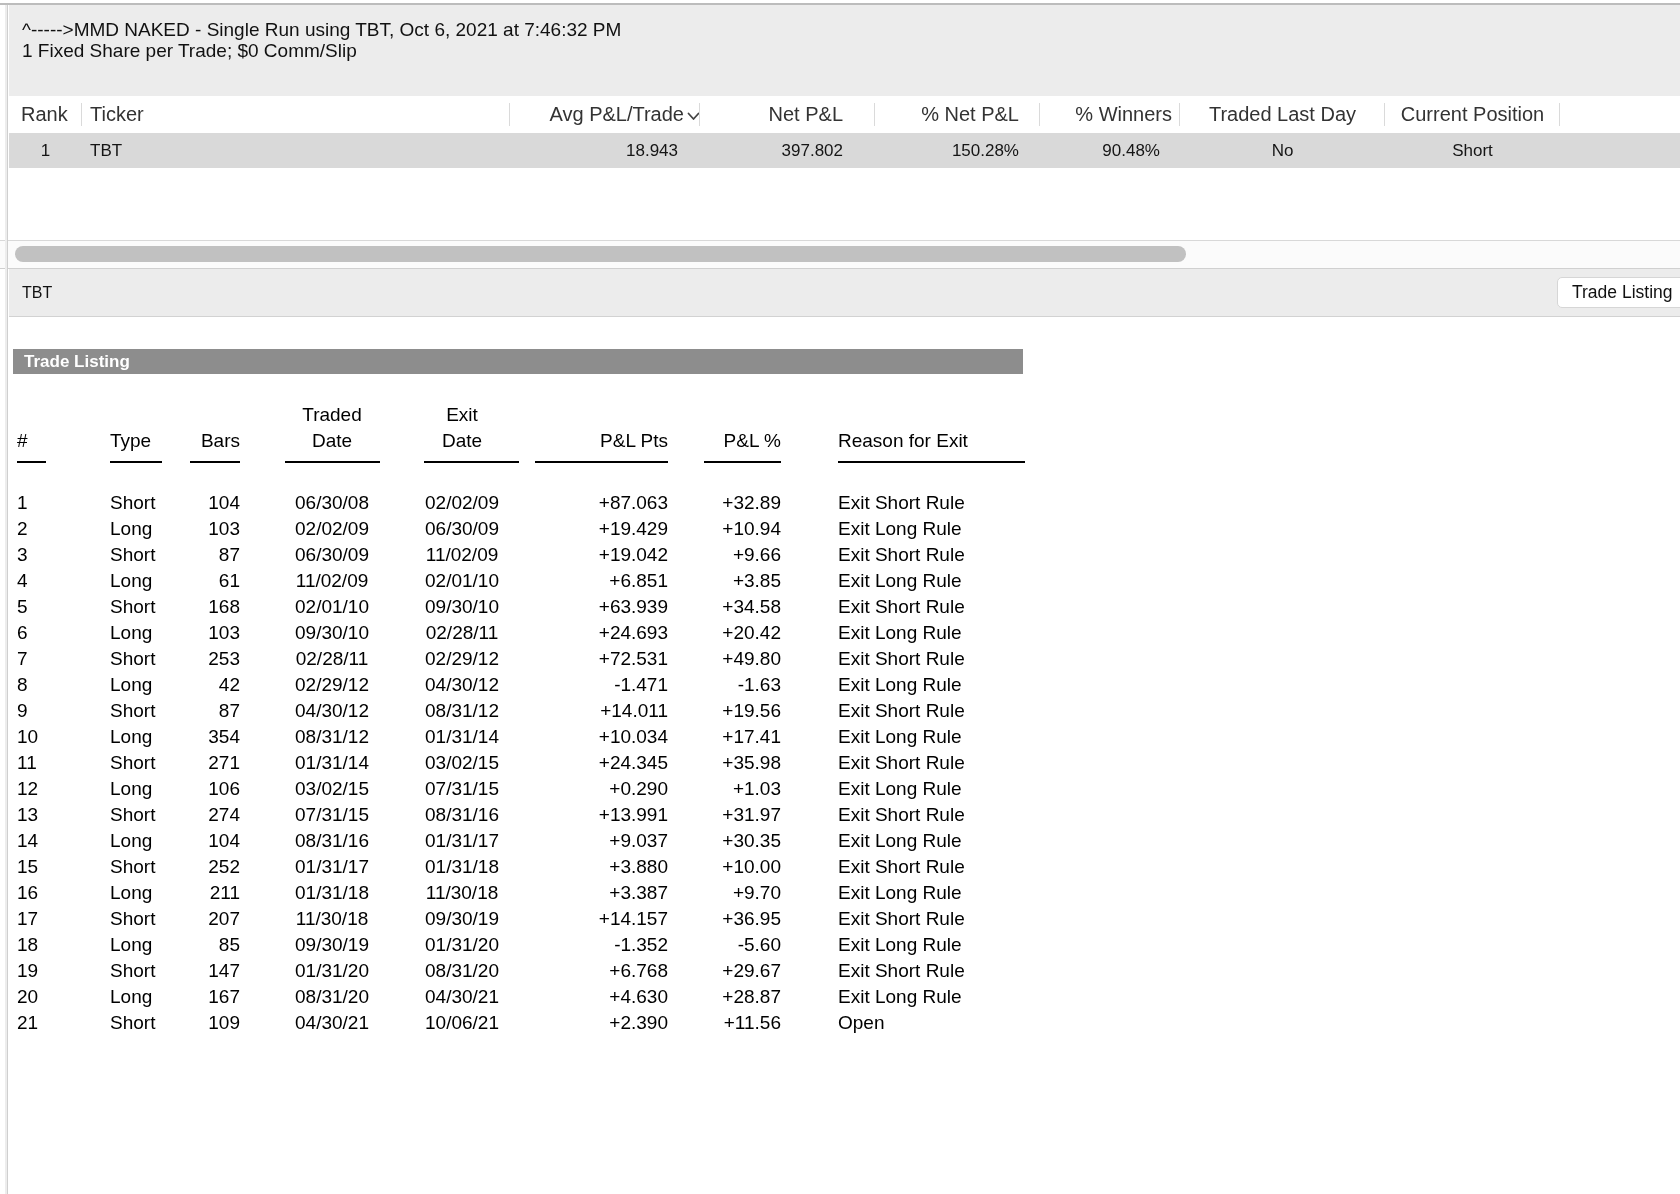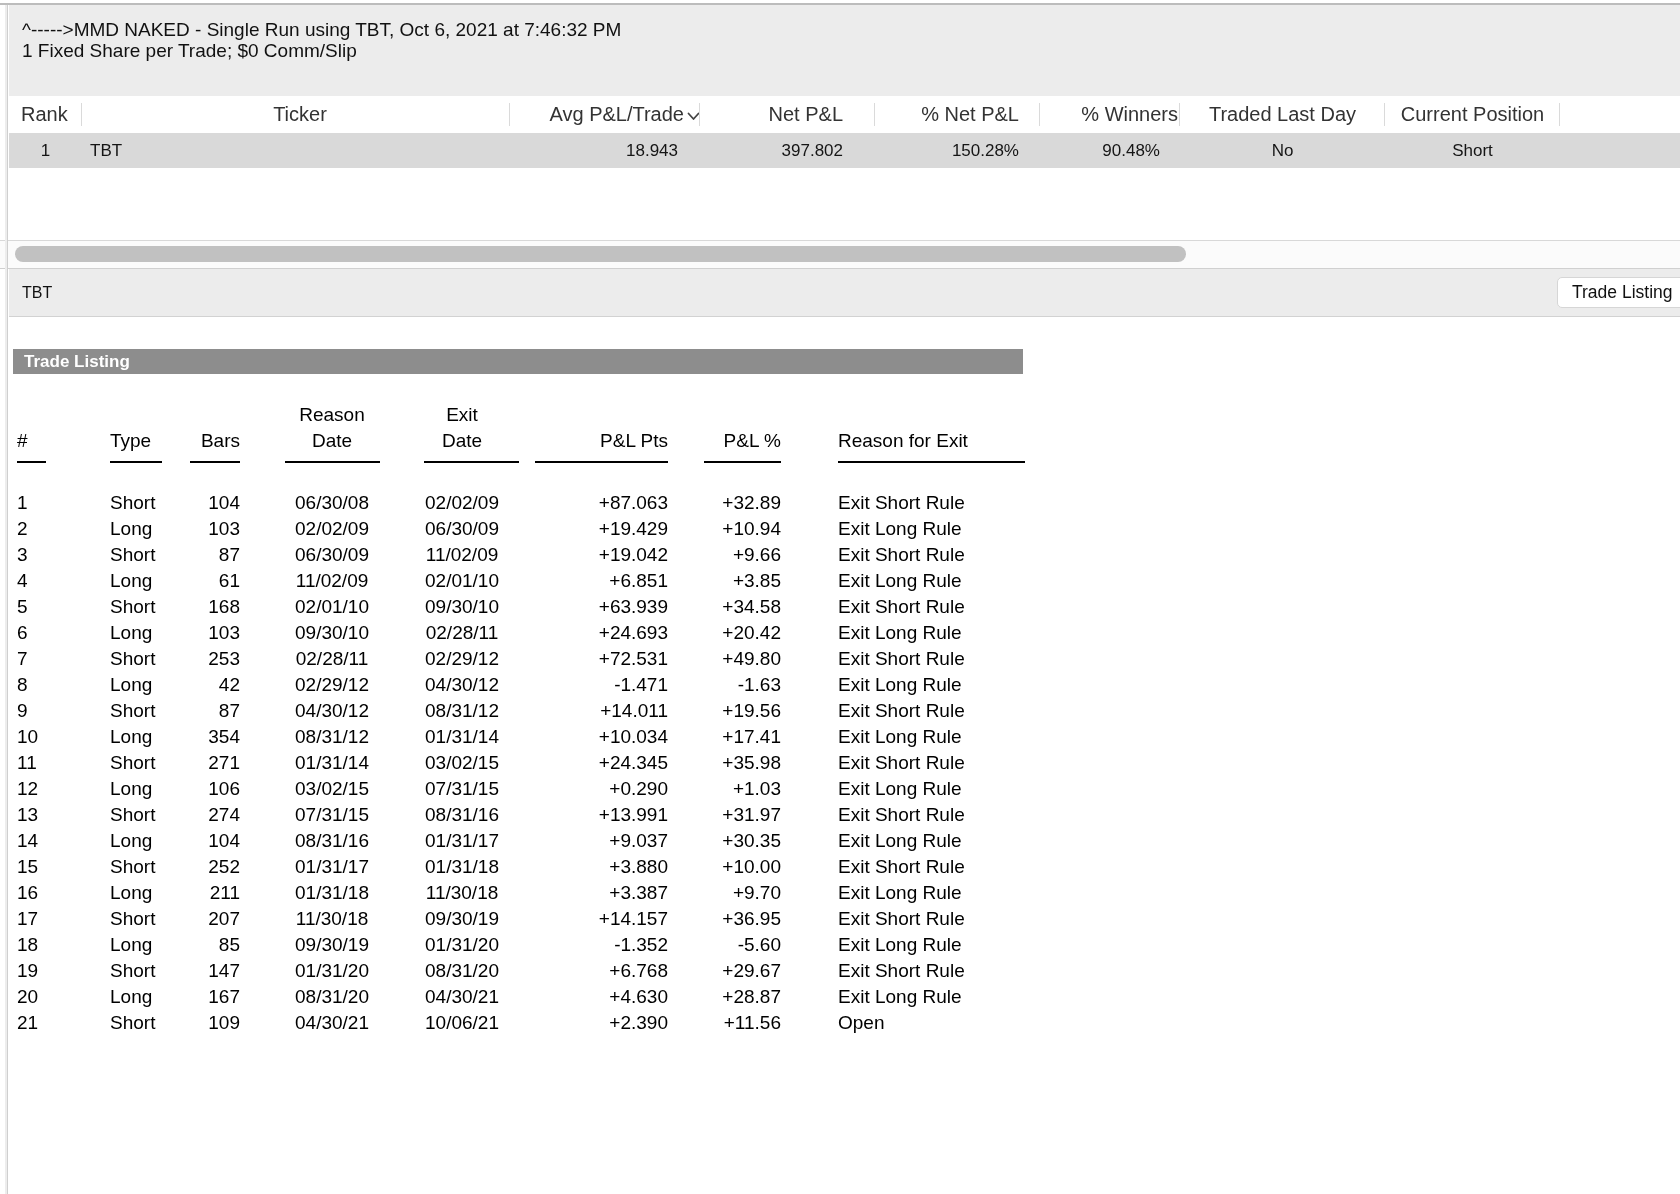--- a/index.html
+++ b/index.html
@@ -16,26 +16,26 @@
   .titlebar { height:91px; background:#ececec; padding:14px 0 0 13px; }
   .titlebar .t1, .titlebar .t2 { font-size:19px; line-height:21px; color:#111; }
 
   
   .res-grid { display:grid; grid-template-columns:73px 428px 190px 175px 165px 140px 205px 175px 1fr; align-items:center; }
   .res-header { height:37px; background:#fff; font-size:20px; color:#333; }
   .res-header > div { position:relative; height:100%; display:flex; align-items:center; }
   .res-header > div::after { content:''; position:absolute; right:0; top:7px; bottom:7px; width:1px; background:#dadada; }
   .res-header > div.no-div::after { display:none; }
   .h-rank { padding-left:12px; }
-  .h-ticker { padding-left:8px;justify-content:center; }
+  .h-ticker { padding-left:8px; }
   .h-right { justify-content:flex-end; }
   .h-avg { padding-right:0; }
   .h-net { padding-right:32px; }
   .h-pctnet { padding-right:21px; }
-  .h-win { padding-right:2px; }
+  .h-win { padding-right:8px; }
   .h-center { justify-content:center; }
   .chev { margin-left:3px; display:inline-block; }
 
   .res-row { height:35px; background:#d9d9d9; font-size:17px; color:#151515; }
   .res-row > div { height:100%; display:flex; align-items:center; }
   .v-rank { justify-content:center; }
   .v-ticker { padding-left:8px; }
   .v-right { justify-content:flex-end; }
   .v-avg { padding-right:22px; }
   .v-net { padding-right:32px; }
@@ -156,21 +156,21 @@
     <div class="report">
       <div class="tl-title">
         <span>Trade Listing</span>
       </div>
 
       <div class="tl-table">
         <div class="tgrid thead1">
           <div class="c-num"></div>
           <div class="c-type"></div>
           <div class="c-bars"></div>
-          <div class="c-entry">Reason</div>
+          <div class="c-entry">Traded</div>
           <div class="c-exit">Exit</div>
           <div class="c-pts"></div>
           <div class="c-pct"></div>
           <div class="c-reason"></div>
         </div>
         <div class="tgrid thead2">
           <div class="c-num">#</div>
           <div class="c-type">Type</div>
           <div class="c-bars">Bars</div>
           <div class="c-entry">Date</div>

